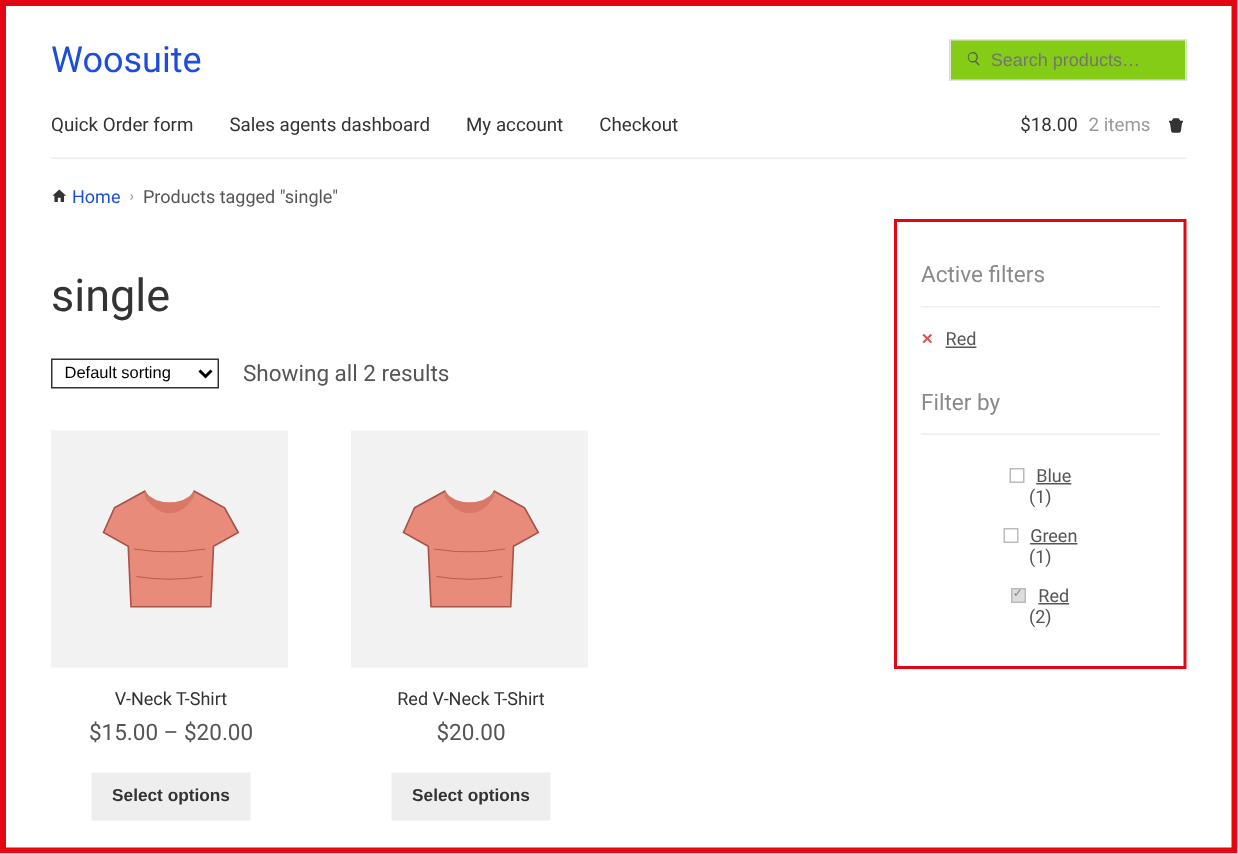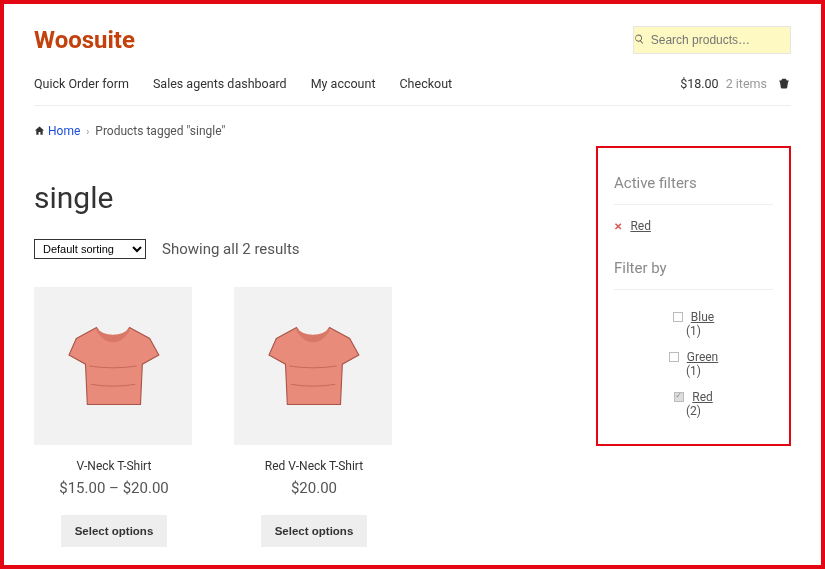--- a/index.html
+++ b/index.html
@@ -20,29 +20,29 @@
     padding: 22px 30px 0 30px;
   }
   .header-row {
     display: flex;
     justify-content: space-between;
     align-items: center;
     margin-bottom: 22px;
   }
   .site-title {
     font-size: 24px;
-    font-weight: 700;
-    color: #c2410c;
+    font-weight: 400;
+    color: #1d4ed8;
   }
   .search-box {
-    background: #fef9c3;
+    background: #84cc16;
     border: 1px solid #e5e5e5;
     display: flex;
     align-items: flex-start;
-    padding: 6px 0;
+    padding: 6px 10px;
     width: 158px;
     font-size: 12px;
     color: #888;
   }
   .search-box svg { width: 12px; height: 12px; margin-right: 6px; fill: #555; }
   .search-box input {
     border: none;
     background: transparent;
     outline: none;
     font-size: 12px;

